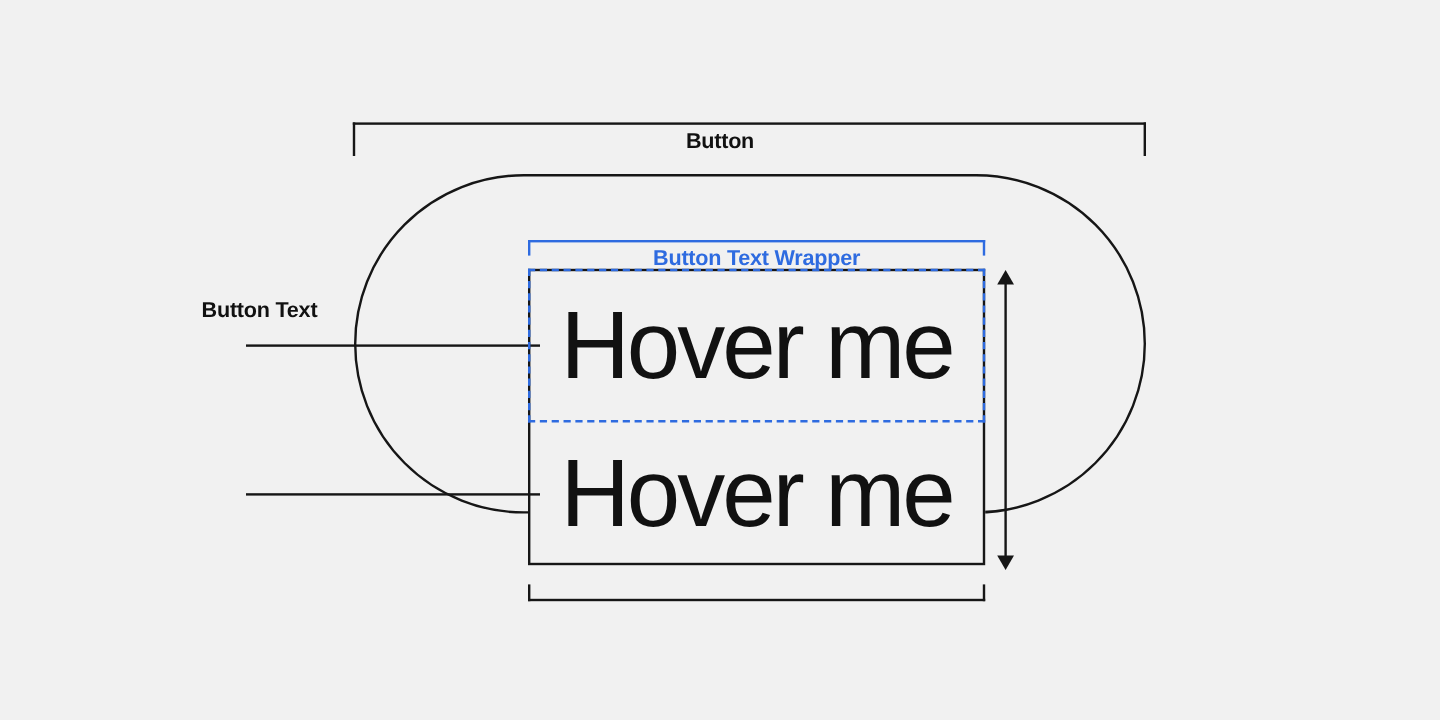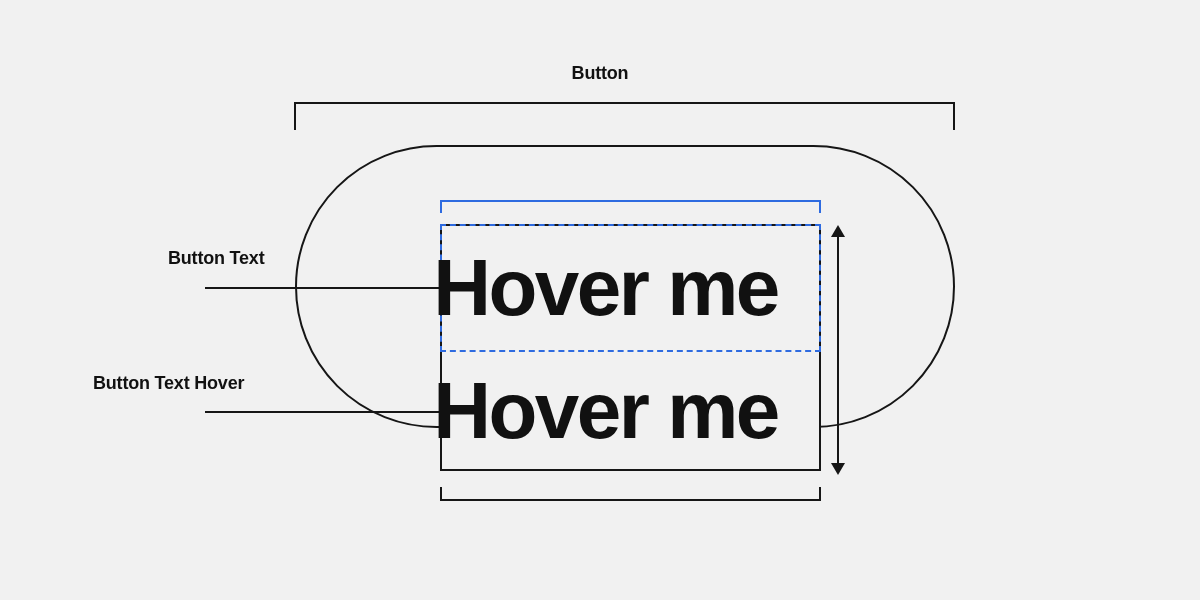--- a/index.html
+++ b/index.html
@@ -37,33 +37,33 @@
     background:#f1f1f1; 
     z-index:2;
   }
   .dashed-rect{
     position:absolute;left:440px;top:224px;width:381px;height:128px;
     box-sizing:border-box;border:2px dashed #2e6be0;
     background:transparent;z-index:4;
   }
   
   .hover-text{
-    position:absolute;left:415px;width:381px;
+    position:absolute;left:440px;width:381px;
     display:flex;align-items:center;justify-content:center;
     font-size:80px;letter-spacing:-2.5px;color:#111;
-    font-weight:700;z-index:5;white-space:nowrap;
+    font-weight:400;z-index:5;white-space:nowrap;
   }
   .hover-text.first{top:226px;height:124px;}
   .hover-text.second{top:352px;height:117px;}
   
   .lbl{
     position:absolute;color:#111;font-size:18px;font-weight:600;
     letter-spacing:-0.2px;line-height:20px;white-space:nowrap;z-index:6;
   }
-  .lbl.center{text-align:center;}
+  .lbl.center{text-align:center;margin-top:44px;}
   .lbl-button{left:0;width:1200px;top:63px;}
   .lbl-wrapper{left:440px;width:381px;top:161px;color:#2e6be0;}
   .lbl-inner{left:440px;width:381px;top:513px;}
   .lbl-button-text{left:168px;top:248px;}
   .lbl-button-text-hover{left:93px;top:373px;}
   
   .leader{
     position:absolute;height:2px;background:#161616;z-index:3;
   }
   .leader.one{left:205px;top:287px;width:245px;}
@@ -83,34 +83,34 @@
 </head>
 <body>
 
 <div class="stage">
 
   <div class="lbl center lbl-button">Button</div>
   <div class="bracket top"></div>
 
   <div class="pill"></div>
 
+  <div class="lbl center lbl-wrapper">Button Text Wrapper</div>
   <div class="bracket blue"></div>
 
   <div class="solid-rect"></div>
 
   <div class="leader one"></div>
   <div class="leader two"></div>
 
   <div class="dashed-rect"></div>
 
   <div class="hover-text first">Hover me</div>
   <div class="hover-text second">Hover me</div>
 
   <div class="lbl lbl-button-text">Button Text</div>
-  <div class="lbl lbl-button-text-hover">Button Text Hover</div>
 
   <div class="v-arrow">
     <div class="head up"></div>
     <div class="shaft"></div>
     <div class="head down"></div>
   </div>
 
   <div class="bracket bottom"></div>
 
 </div>

